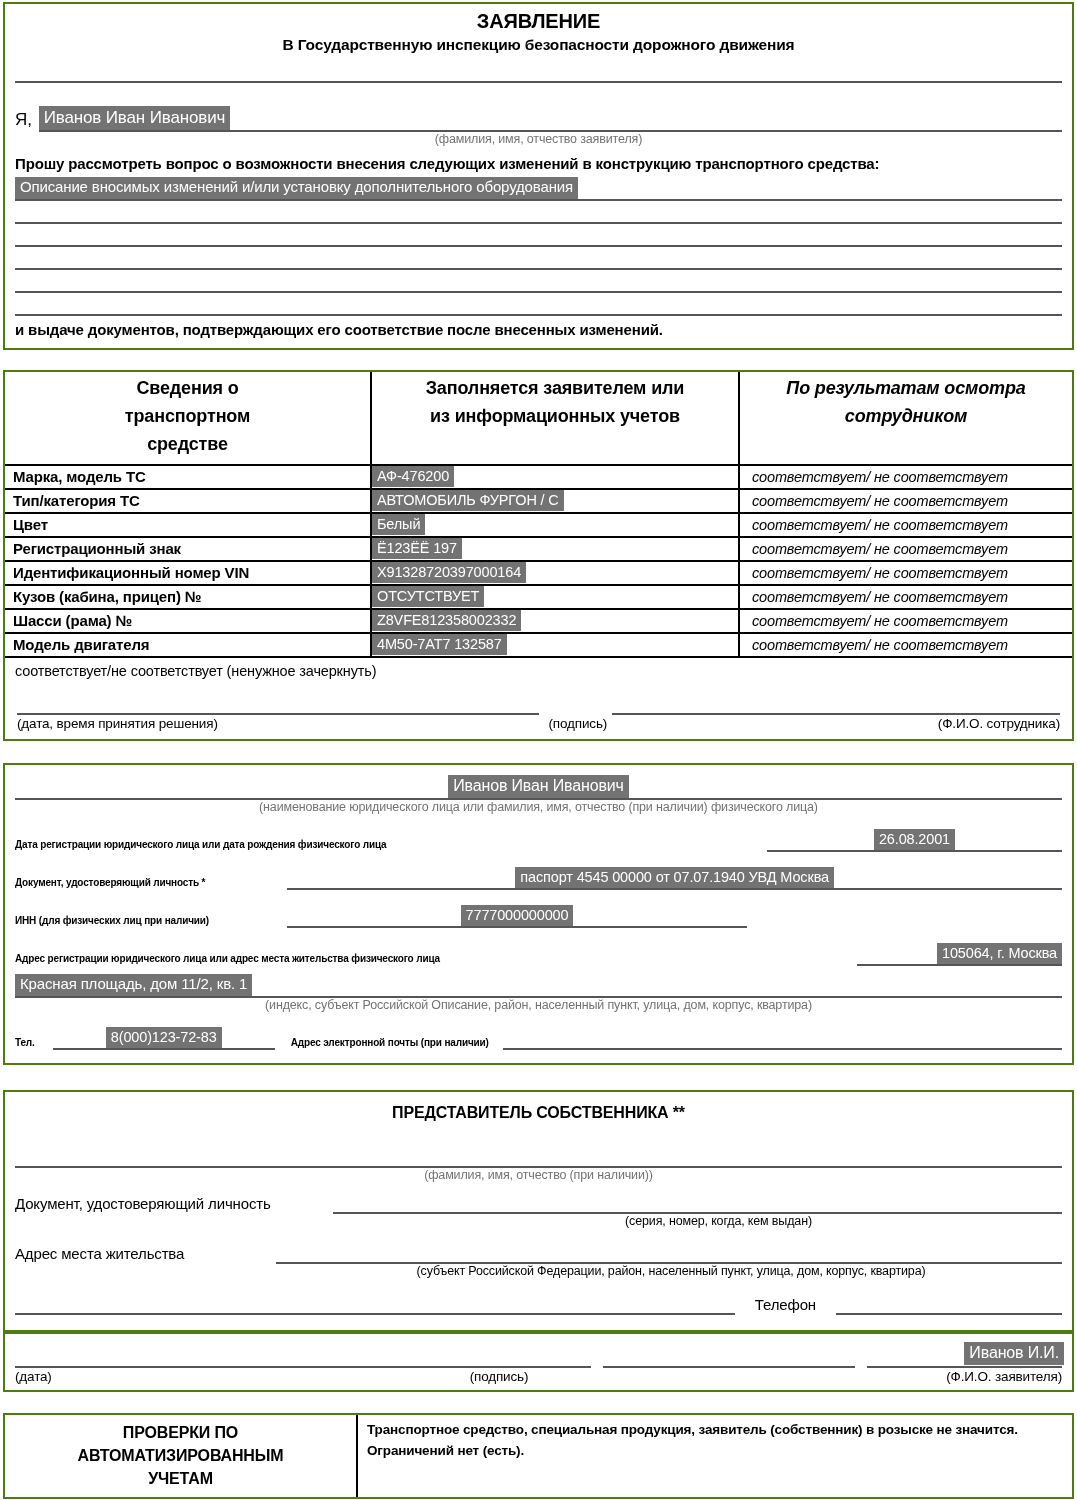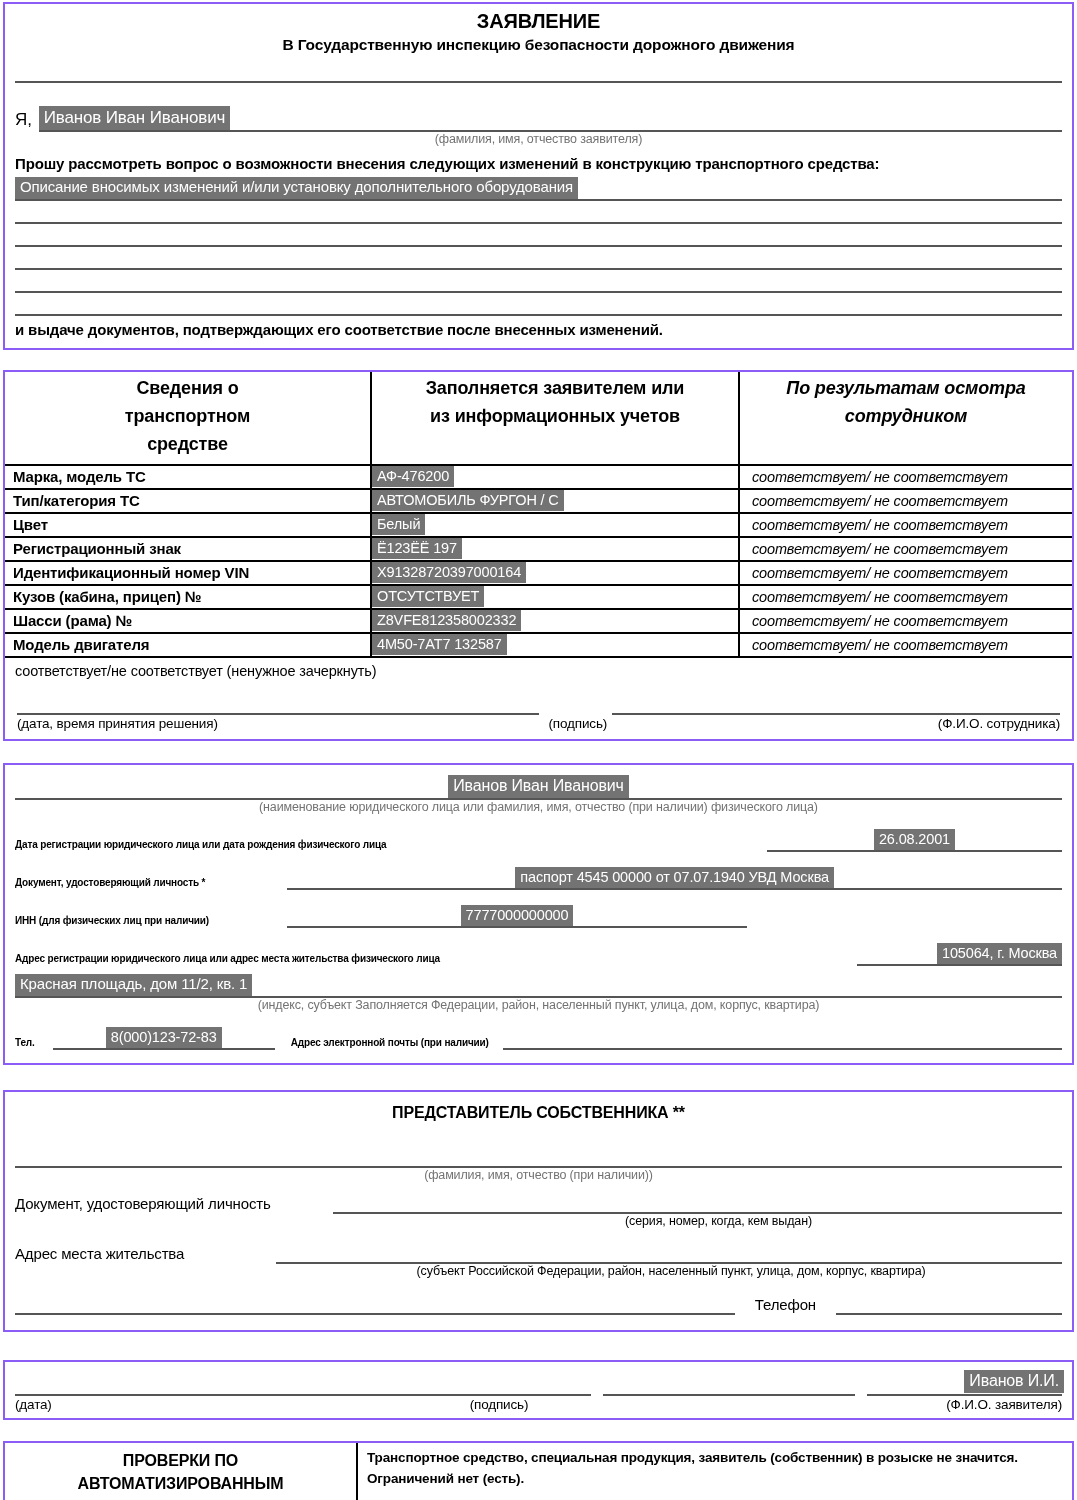--- a/index.html
+++ b/index.html
@@ -4,21 +4,21 @@
 <style>
   * { box-sizing: border-box; margin: 0; padding: 0; }
   html, body { background:#fff; }
   body {
     width: 1077px; height: 1500px; overflow: hidden;
     font-family: "Liberation Sans", "DejaVu Sans", sans-serif;
     color: #000; letter-spacing: -0.15px;
   }
   .page { width: 1077px; height: 1500px; padding: 2px 3px; position: relative; }
 
-  .box { border: 2px solid #8b5cf6; }
+  .box { border: 2px solid #4d7c0f; }
 
   .hl { background: #737373; color: #fff; padding: 1px 5px 2px; display: inline-block; line-height: 1.25; }
 
   .uline  { border-bottom: 2px solid #555; }
   .hrule  { border-top: 2px solid #555; height: 0; }
   .center { text-align: center; }
   .cap { font-size: 12.5px; color:#737373; }
 
   
   .box1 { padding: 6px 10px 10px; }
@@ -75,21 +75,21 @@
   .linecell .hl { font-size: 14.5px; }
   .street-line { margin-top: 8px; }
   .street-line .hl { font-size: 15px; }
 
   
   .box4 { margin-top: 25px; padding: 8px 10px 15px; }
   .box4 .hrule.namefield { margin-top: 44px; }
   .capind { font-size: 12.5px; }
 
   
-  .box5 { margin-top: 28px; padding: 8px 8px 6px; }
+  .box5 { padding: 8px 8px 6px; }
   .sign-name { text-align: right; margin-bottom: 1px; }
   .sign-name .hl { font-size: 16px; }
 
   
   .checks { margin-top: 21px; display: flex; }
   .checks-left { width: 353px; border-right: 2px solid #000; display:flex; align-items:center; justify-content:center;
                  font-size: 16px; font-weight: bold; text-align: center; padding: 6px 4px; line-height: 1.45; }
   .checks-left span { max-width: 260px; display: inline-block; }
   .checks-right { flex: 1; font-size: 13.5px; font-weight: bold; padding: 5px 9px 7px; line-height: 1.55; }
 </style>
@@ -232,21 +232,21 @@
       <span class="lbl">Адрес регистрации юридического лица или адрес места жительства физического лица</span>
       <span style="flex:1"></span>
       <span class="linecell" style="width:205px;text-align:right">
         <span class="hl">105064, г. Москва</span>
       </span>
     </div>
 
     <div class="street-line uline">
       <span class="hl">Красная площадь, дом 11/2, кв. 1</span>
     </div>
-    <div class="cap center">(индекс, субъект Заполняется Федерации, район, населенный пункт, улица, дом, корпус, квартира)</div>
+    <div class="cap center">(индекс, субъект Российской Описание, район, населенный пункт, улица, дом, корпус, квартира)</div>
 
     <div class="frow">
       <span class="lbl">Тел.</span>
       <span class="linecell" style="width:222px;margin-left:18px">
         <span class="hl">8(000)123-72-83</span>
       </span>
       <span class="lbl" style="margin-left:16px">Адрес электронной почты (при наличии)</span>
       <span class="linecell" style="flex:1;margin-left:14px"></span>
     </div>
   </div>

